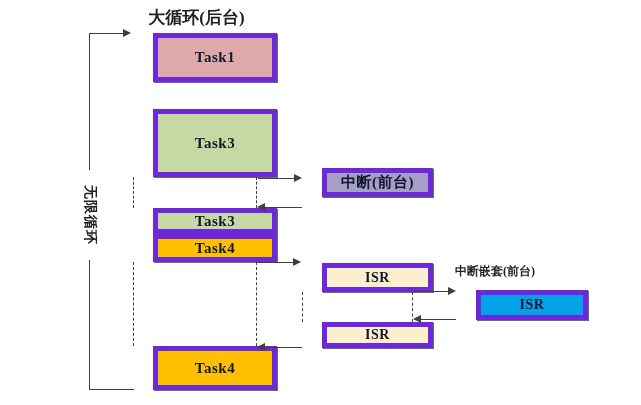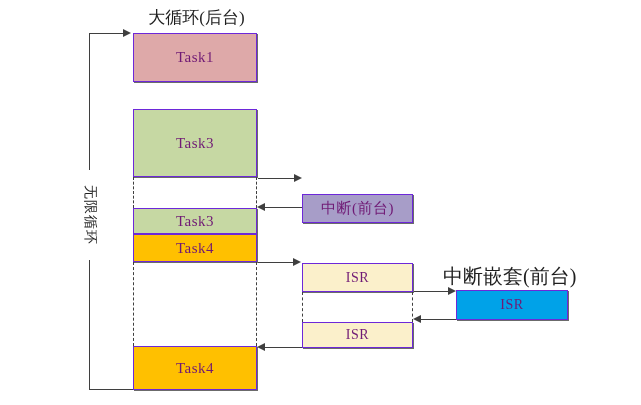--- a/index.html
+++ b/index.html
@@ -3,37 +3,39 @@
 <meta charset="utf-8">
 <style>
   html,body{margin:0;padding:0;background:#ffffff;}
   .canvas{
     position:relative;
     width:641px;height:396px;
     background:#ffffff;
     overflow:hidden;
     font-family:"Liberation Serif","DejaVu Serif",serif;
     color:#262626;
+    font-weight:bold;
   }
   .diagram-title{
     position:absolute;
     text-align:center;
     font-size:17px;
     color:#1f1f1f;
     white-space:nowrap;
   }
   .block{
     position:absolute;
     box-sizing:border-box;
-    border:1px solid #6d28d9;
+    border:5px solid #6d28d9;
     box-shadow:1px 1px 0 rgba(70,70,70,0.8);
     display:flex;align-items:center;justify-content:center;
     font-size:15px;
-    color:#701a75;
+    color:#0f172a;
     letter-spacing:0.5px;
+    margin-left:20px;
   }
   .gap{
     position:absolute;
     box-sizing:border-box;
     border-left:1px dashed #3f3f3f;
     border-right:1px dashed #3f3f3f;
   }
   .hline{position:absolute;height:1px;background:#3f3f3f;}
   .vline{position:absolute;width:1px;background:#3f3f3f;}
   .arrow-r{
@@ -85,35 +87,35 @@
   <div class="block" style="left: 133px; top: 109px; width: 124px; height: 68px; background: rgb(198, 216, 163);">Task3</div>
   <div class="gap" style="left:133px;top:177px;width:124px;height:31px;"></div>
   <div class="block" style="left: 133px; top: 208px; width: 124px; height: 26px; background: rgb(198, 216, 163);">Task3</div>
   <div class="block" style="left: 133px; top: 234px; width: 124px; height: 28px; background: rgb(255, 192, 0);">Task4</div>
   <div class="gap" style="left:133px;top:262px;width:124px;height:84px;"></div>
   <div class="block" style="left: 133px; top: 346px; width: 124px; height: 44px; background: rgb(255, 192, 0);">Task4</div>
 
   <div class="hline" style="left:258px;top:178px;width:37px;"></div>
   <div class="arrow-r" style="left:294px;top:174px;"></div>
 
-  <div class="block" style="left: 302px; top: 194px; width: 111px; height: 29px; font-size: 15px; background: rgb(167, 157, 200);">中断(前台)</div>
+  <div class="block" style="left: 302px; top: 168px; width: 111px; height: 29px; font-size: 15px; background: rgb(167, 157, 200);">中断(前台)</div>
 
   <div class="hline" style="left:265px;top:207px;width:37px;"></div>
   <div class="arrow-l" style="left:257px;top:203px;"></div>
 
   <div class="hline" style="left:258px;top:262px;width:36px;"></div>
   <div class="arrow-r" style="left:293px;top:258px;"></div>
 
   <div class="block" style="left: 302px; top: 263px; width: 111px; height: 29px; font-size: 14px; background: rgb(251, 240, 203);">ISR</div>
 
   <div class="gap" style="left:302px;top:292px;width:111px;height:30px;"></div>
 
   <div class="block" style="left: 302px; top: 322px; width: 111px; height: 26px; font-size: 14px; background: rgb(251, 240, 203);">ISR</div>
 
-  <div class="diagram-title" style="left:443px;top:263px;width:130px;font-size:20px;">中断嵌套(前台)</div>
+  <div class="diagram-title" style="left:430px;top:263px;width:130px;font-size:12px;">中断嵌套(前台)</div>
 
   <div class="hline" style="left:414px;top:291px;width:35px;"></div>
   <div class="arrow-r" style="left:448px;top:287px;"></div>
 
   <div class="block" style="left: 456px; top: 290px; width: 112px; height: 30px; font-size: 14px; background: rgb(0, 162, 232);">ISR</div>
 
   <div class="hline" style="left:421px;top:319px;width:35px;"></div>
   <div class="arrow-l" style="left:413px;top:315px;"></div>
 
   <div class="hline" style="left:265px;top:347px;width:37px;"></div>

